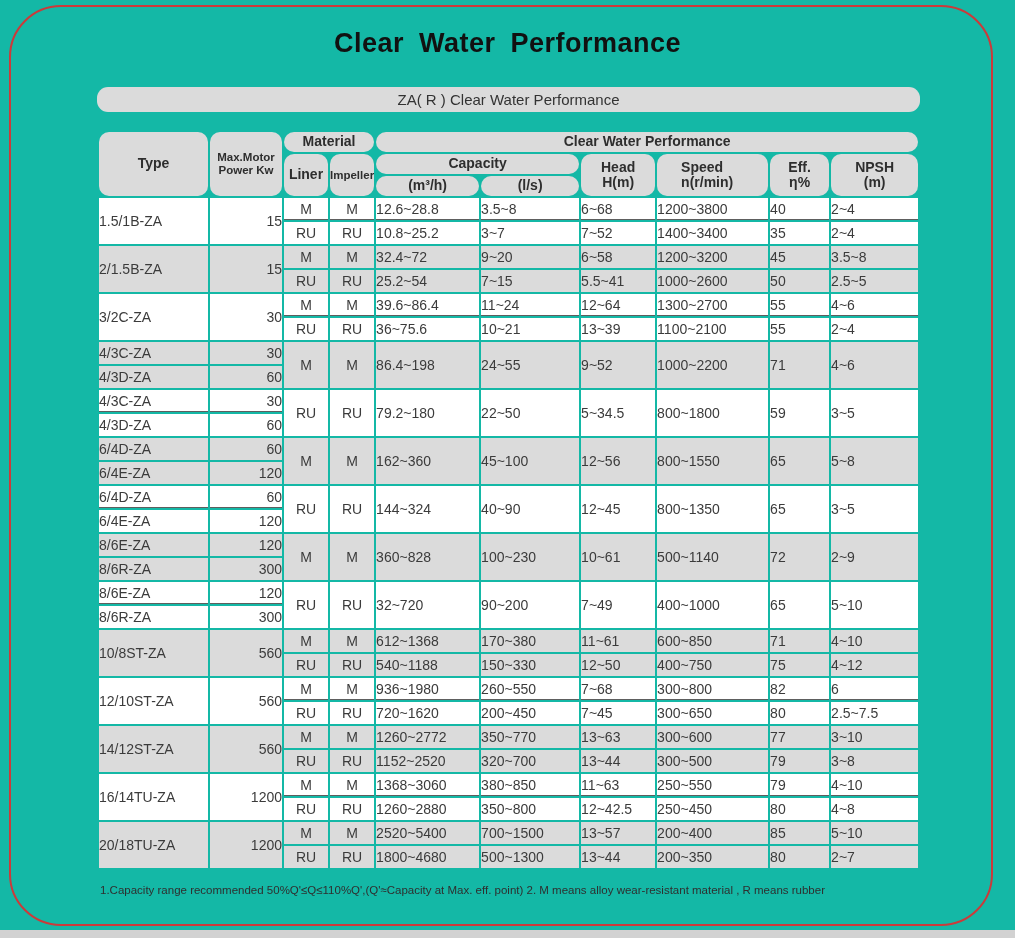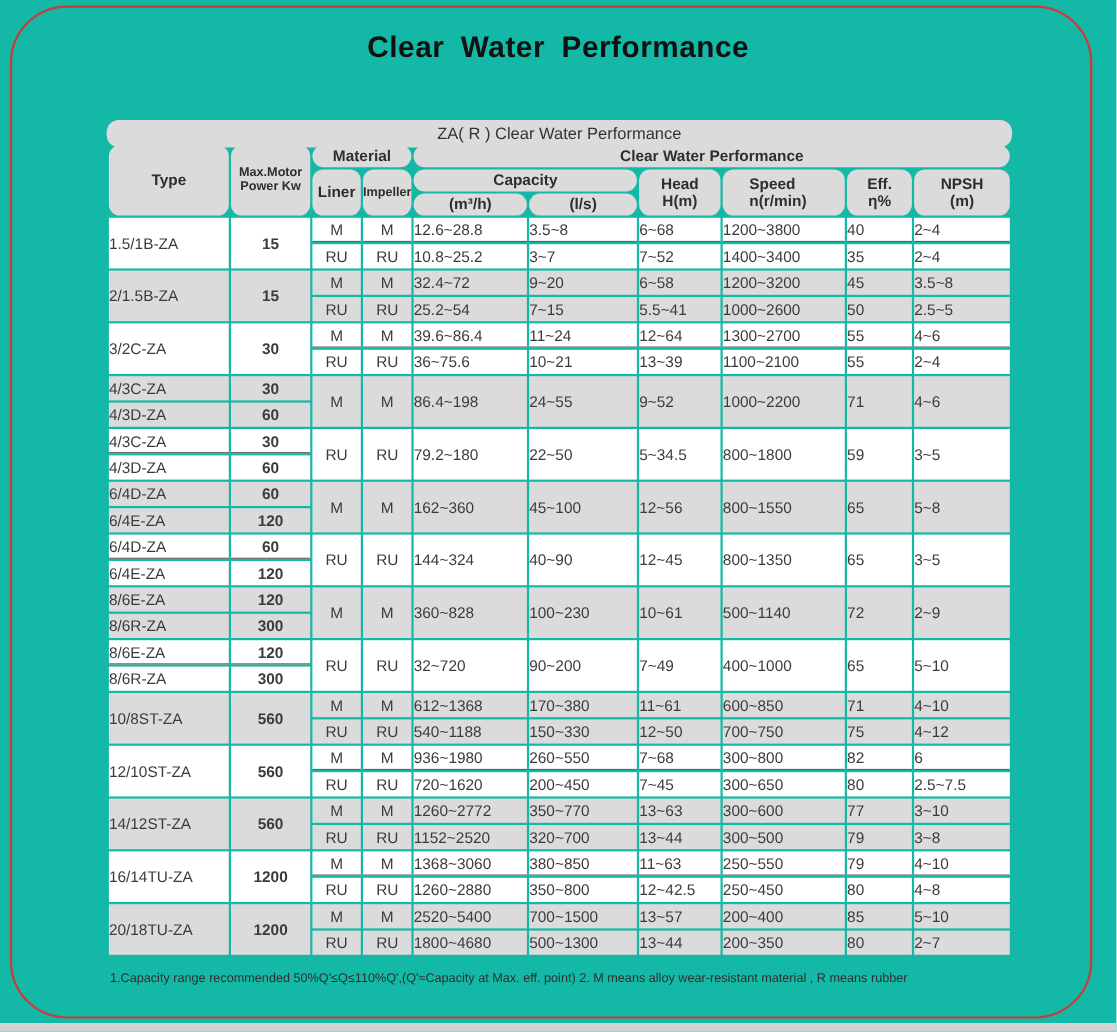--- a/index.html
+++ b/index.html
@@ -3,36 +3,36 @@
 <meta charset="utf-8">
 <style>
   html,body{margin:0;padding:0;background:#ffffff;}
   #page{position:relative;width:1015px;height:938px;background:#14b8a6;overflow:hidden;
         font-family:"Liberation Sans",sans-serif;}
   #frame{position:absolute;left:9px;top:5px;width:980px;height:917px;
          border:2px solid #cc3a3a;border-radius:52px;}
   #bottom-strip{position:absolute;left:0;bottom:0;width:1015px;height:8px;background:#d2d2d2;}
   #title{position:absolute;left:0;top:28px;width:1015px;text-align:center;
          font-size:27px;font-weight:bold;color:#111;letter-spacing:0.5px;word-spacing:7px;}
-  #caption-bar{position:absolute;left:97px;top:109px;width:823px;height:25px;line-height:25px;
+  #caption-bar{position:absolute;left:97px;top:87px;width:823px;height:25px;line-height:25px;
          background:#dbdbdb;text-align:center;font-size:15px;color:#333;border-radius:11px;}
   #perf-table{position:absolute;left:97px;top:130px;border-collapse:separate;border-spacing:2px;
          table-layout:fixed;}
   #perf-table th,#perf-table td{box-sizing:border-box;overflow:hidden;white-space:nowrap;
          font-family:"Liberation Sans",sans-serif;}
   #perf-table th{background:#dbdbdb;font-weight:bold;text-align:center;height:20px;
          font-size:14px;color:#2e2e2e;line-height:1.1;padding:0;border-radius:10px;}
   #perf-table th.small{font-size:11.5px;}
   #perf-table th.left{text-align:left;padding-left:24px;}
   #perf-table td{height:22px;font-size:14px;color:#3b3b3b;padding:0;}
   td.g{background:#dbdbdb;}
   td.w{background:#ffffff;}
   td.sep{border-bottom:1px solid #5e5e5e;}
   td.c-type{text-align:left;padding-left:8px;}
-  td.c-power{text-align:center;padding-left:16px;font-weight:bold;}
+  td.c-power{text-align:right;padding-left:16px;}
   td.c-mat{text-align:center;}
   td.c-data{text-align:left;padding-left:6px;}
   td.c-eff{text-align:left;padding-left:13px;}
   td.c-npsh{text-align:left;padding-left:8px;}
   #footnote{position:absolute;left:100px;top:884px;width:860px;font-size:11.5px;color:#2f2f2f;}
 </style>
 </head>
 <body>
 
 <div id="page">
@@ -263,21 +263,21 @@
           <td class="g c-data">600~850</td>
           <td class="g c-eff">71</td>
           <td class="g c-npsh">4~10</td>
         </tr>
         <tr>
           <td class="g c-mat">RU</td>
           <td class="g c-mat">RU</td>
           <td class="g c-data">540~1188</td>
           <td class="g c-data">150~330</td>
           <td class="g c-data">12~50</td>
-          <td class="g c-data">700~750</td>
+          <td class="g c-data">400~750</td>
           <td class="g c-eff">75</td>
           <td class="g c-npsh">4~12</td>
         </tr>
         <tr>
           <td rowspan="2" class="w c-type">12/10ST-ZA</td>
           <td rowspan="2" class="w c-power">560</td>
           <td class="w c-mat sep">M</td>
           <td class="w c-mat sep">M</td>
           <td class="w c-data sep">936~1980</td>
           <td class="w c-data sep">260~550</td>

